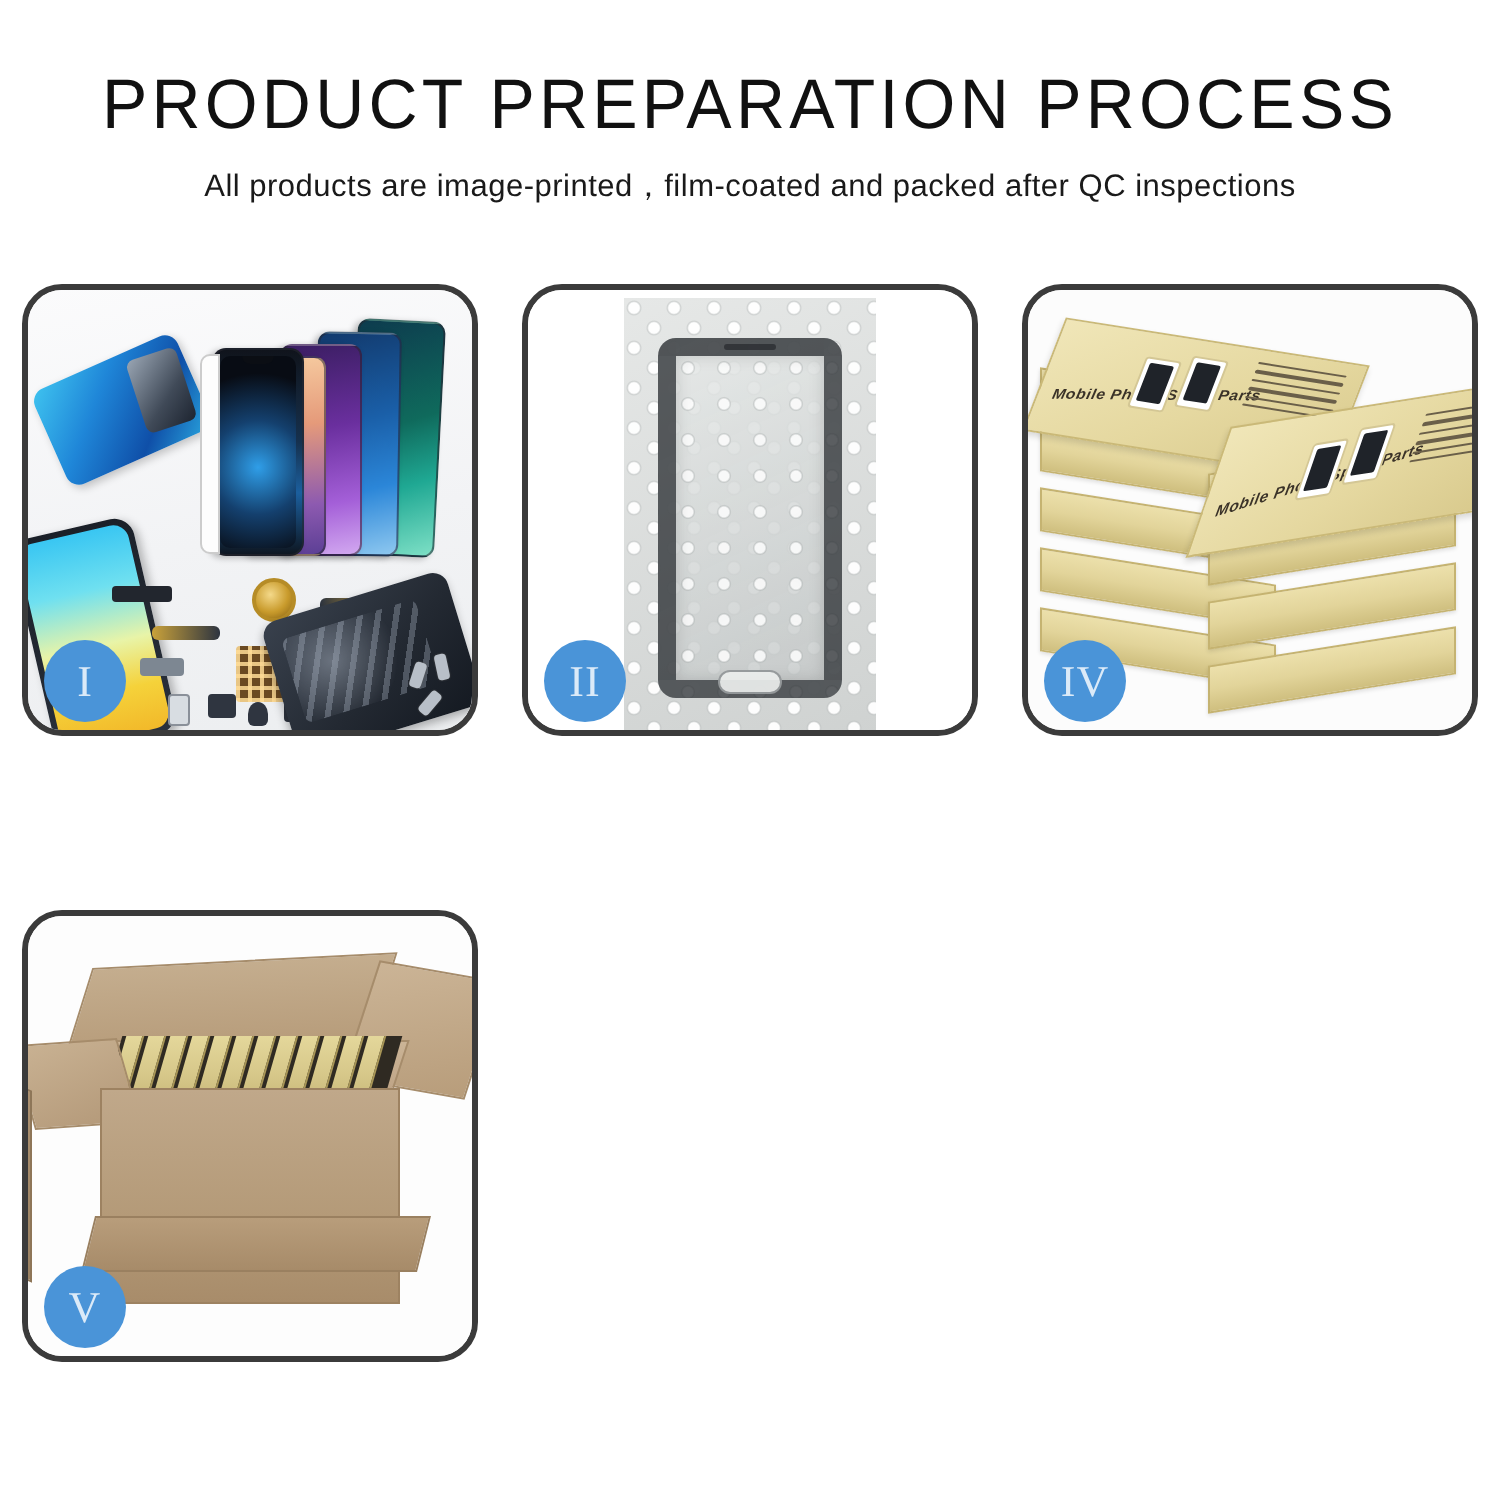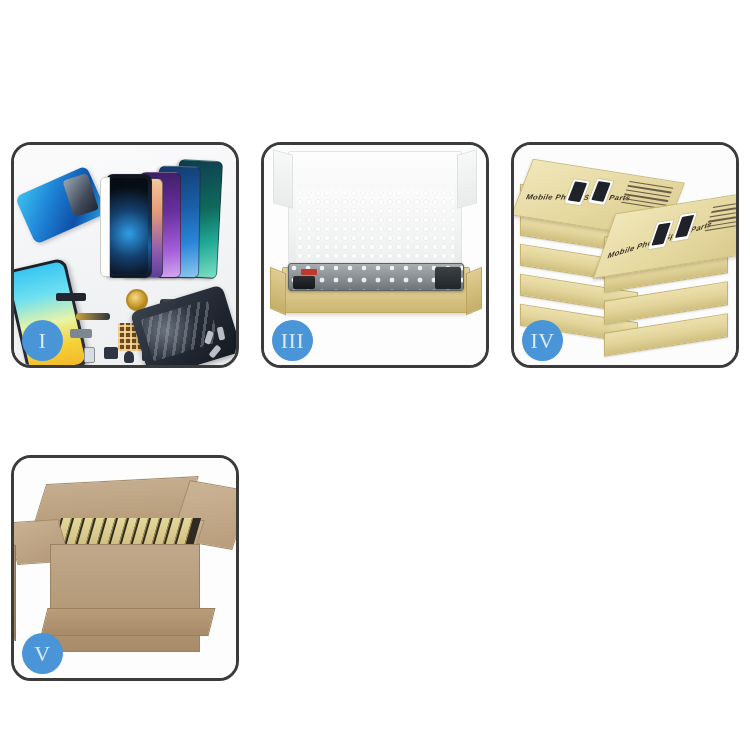--- a/index.html
+++ b/index.html
@@ -452,20 +452,24 @@
     position:absolute; left:14px; top:14px; width:190px; height:30px;
     background: linear-gradient(180deg, rgba(255,255,255,.75), rgba(235,238,240,.35));
     transform: skewY(-13deg) skewX(-20deg);
   }
 </style>
 </head>
 <body>
 
 <div class="page">
 
+  <div class="header">
+    <div class="title">PRODUCT PREPARATION PROCESS</div>
+    <div class="subtitle">All products are image-printed，film-coated and packed after QC inspections</div>
+  </div>
 
   <div class="grid">
 
     <div class="panel">
       <div class="panel-inner p1">
 
         <div class="wrapped-blue"></div>
 
         <div class="phone-fan">
           <div class="fan-p a"></div>
@@ -498,34 +502,29 @@
         <div class="screws">
           <i style="left:2px; top:4px; transform:rotate(18deg);"></i>
           <i style="left:14px; top:0px; transform:rotate(-12deg);"></i>
           <i style="left:8px; top:18px; transform:rotate(40deg);"></i>
         </div>
 
       </div>
       <div class="badge">I</div>
     </div>
 
-
     <div class="panel">
-      <div class="panel-inner p3">
-        <div class="k-lid"></div>
-        <div class="k-foam"></div>
-        <div class="k-tray"></div>
-        <div class="k-screen">
-          <div class="redtag"></div>
-          <div class="darkend2"></div>
-          <div class="darkend"></div>
+      <div class="panel-inner p2">
+        <div class="bubble-sheet">
+          <div class="glass-panel"></div>
         </div>
       </div>
-      <div class="badge">III</div>
+      <div class="badge">II</div>
     </div>
+
 
     <div class="panel">
       <div class="panel-inner p4">
         <div class="stack">
 
           <div class="sbox bl bl1"></div>
           <div class="sbox bl bl2"></div>
           <div class="sbox bl bl3"></div>
           <div class="sbox bl bl4"></div>
           <div class="sbox bl bl5"></div>

